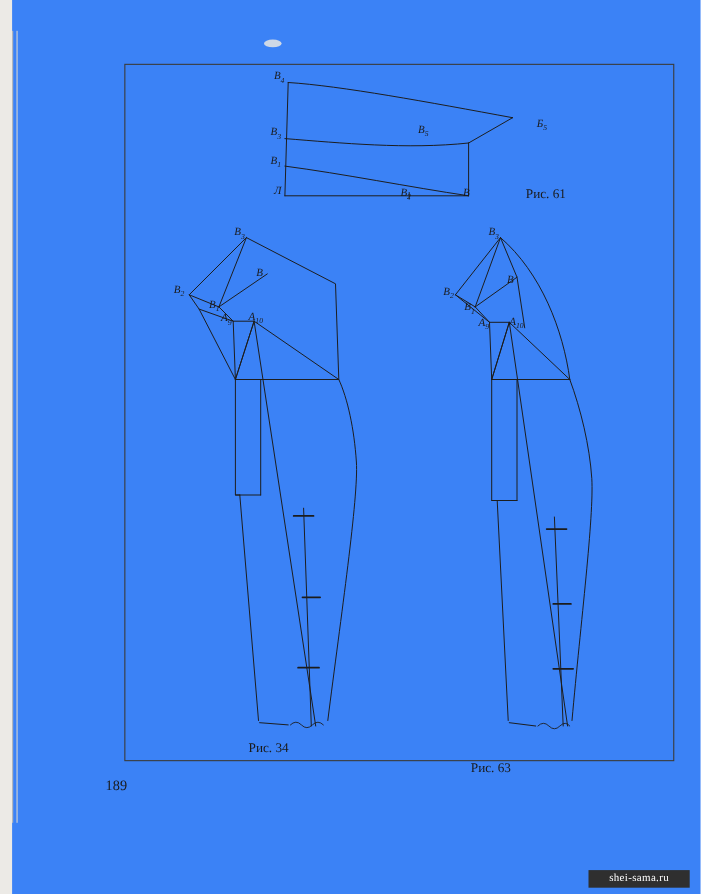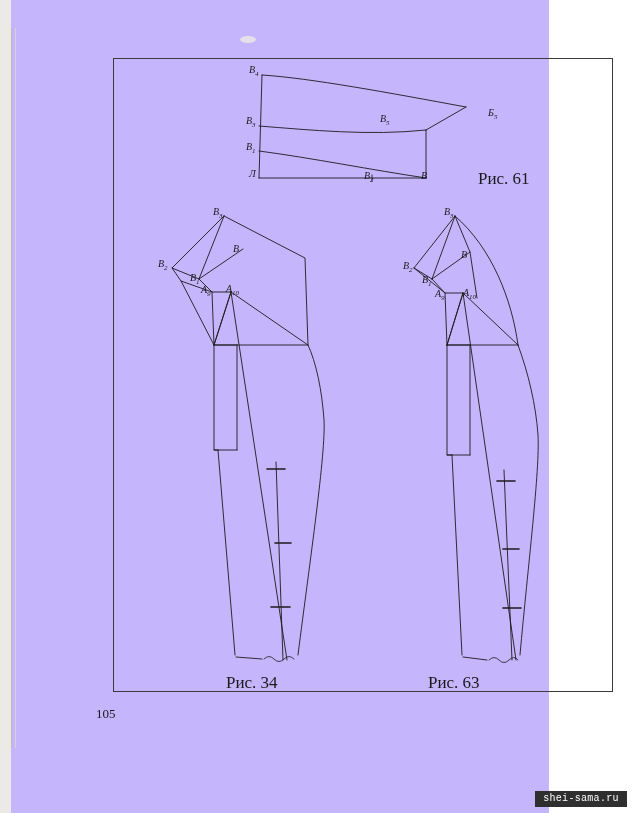--- a/index.html
+++ b/index.html
@@ -12,23 +12,23 @@
     height: 813px;
     font-family: "Liberation Serif", serif;
     position: relative;
     overflow: hidden;
   }
 
   
   #page {
     position: absolute;
     left: 0; top: 0;
-    width: 549px;
-    height: 813px;
-    background: #c4b5fd;
+    width: 637px;
+    height: 813px;
+    background: #3b82f6;
   }
 
   
   .binding-strip {
     position: absolute;
     top: 0;
     height: 813px;
     background: #eceae6;
   }
   .binding-line {
@@ -69,41 +69,41 @@
     white-space: nowrap;
   }
   .lbl sub {
     font-size: 7px;
     font-style: italic;
   }
   .caption {
     position: absolute;
     font-family: "Liberation Serif", serif;
     font-style: normal;
-    font-size: 17px;
+    font-size: 12px;
     color: #1a1a1a;
     white-space: nowrap;
   }
   #page-number {
     position: absolute;
     left: 96px;
     top: 706px;
     font-family: "Liberation Serif", serif;
     font-size: 13px;
     color: #1a1a1a;
   }
   #watermark {
     position: absolute;
     left: 535px;
     top: 791px;
     width: 92px;
     height: 16px;
     background: #2f2f2f;
     color: #ffffff;
-    font-family: Liberation Mono, monospace;
+    font-family: Liberation Serif, serif;
     font-size: 10px;
     line-height: 16px;
     text-align: center;
     letter-spacing: 0.3px;
   }
   .smudge {
     position: absolute;
     background: #e9e7e3;
     border-radius: 50%;
     opacity: 0.85;
@@ -228,19 +228,19 @@
 
   <div class="lbl" style="left:444px;top:206px;">В<sub>3</sub></div>
   <div class="lbl" style="left:461px;top:249px;">В</div>
   <div class="lbl" style="left:403px;top:260px;">В<sub>2</sub></div>
   <div class="lbl" style="left:422px;top:274px;">В<sub>1</sub></div>
   <div class="lbl" style="left:435px;top:288px;">А<sub>9</sub></div>
   <div class="lbl" style="left:463px;top:287px;">А<sub>10</sub></div>
 
   <div class="caption" style="left:478px;top:169px;">Рис. 61</div>
   <div class="caption" style="left:226px;top:673px;">Рис. 34</div>
-  <div class="caption" style="left:428px;top:673px;">Рис. 63</div>
-
-  <div id="page-number">105</div>
+  <div class="caption" style="left:428px;top:691px;">Рис. 63</div>
+
+  <div id="page-number">189</div>
 
   <div id="watermark">shei-sama.ru</div>
 
 </div>
 
 </body></html>

